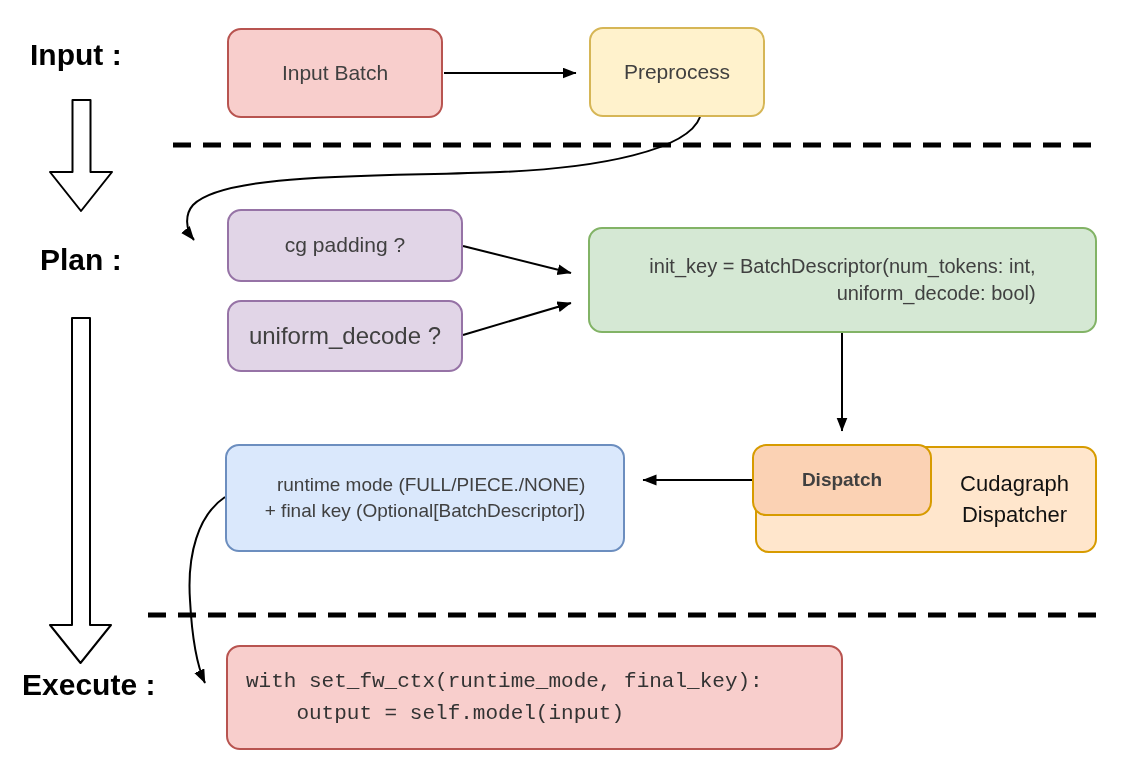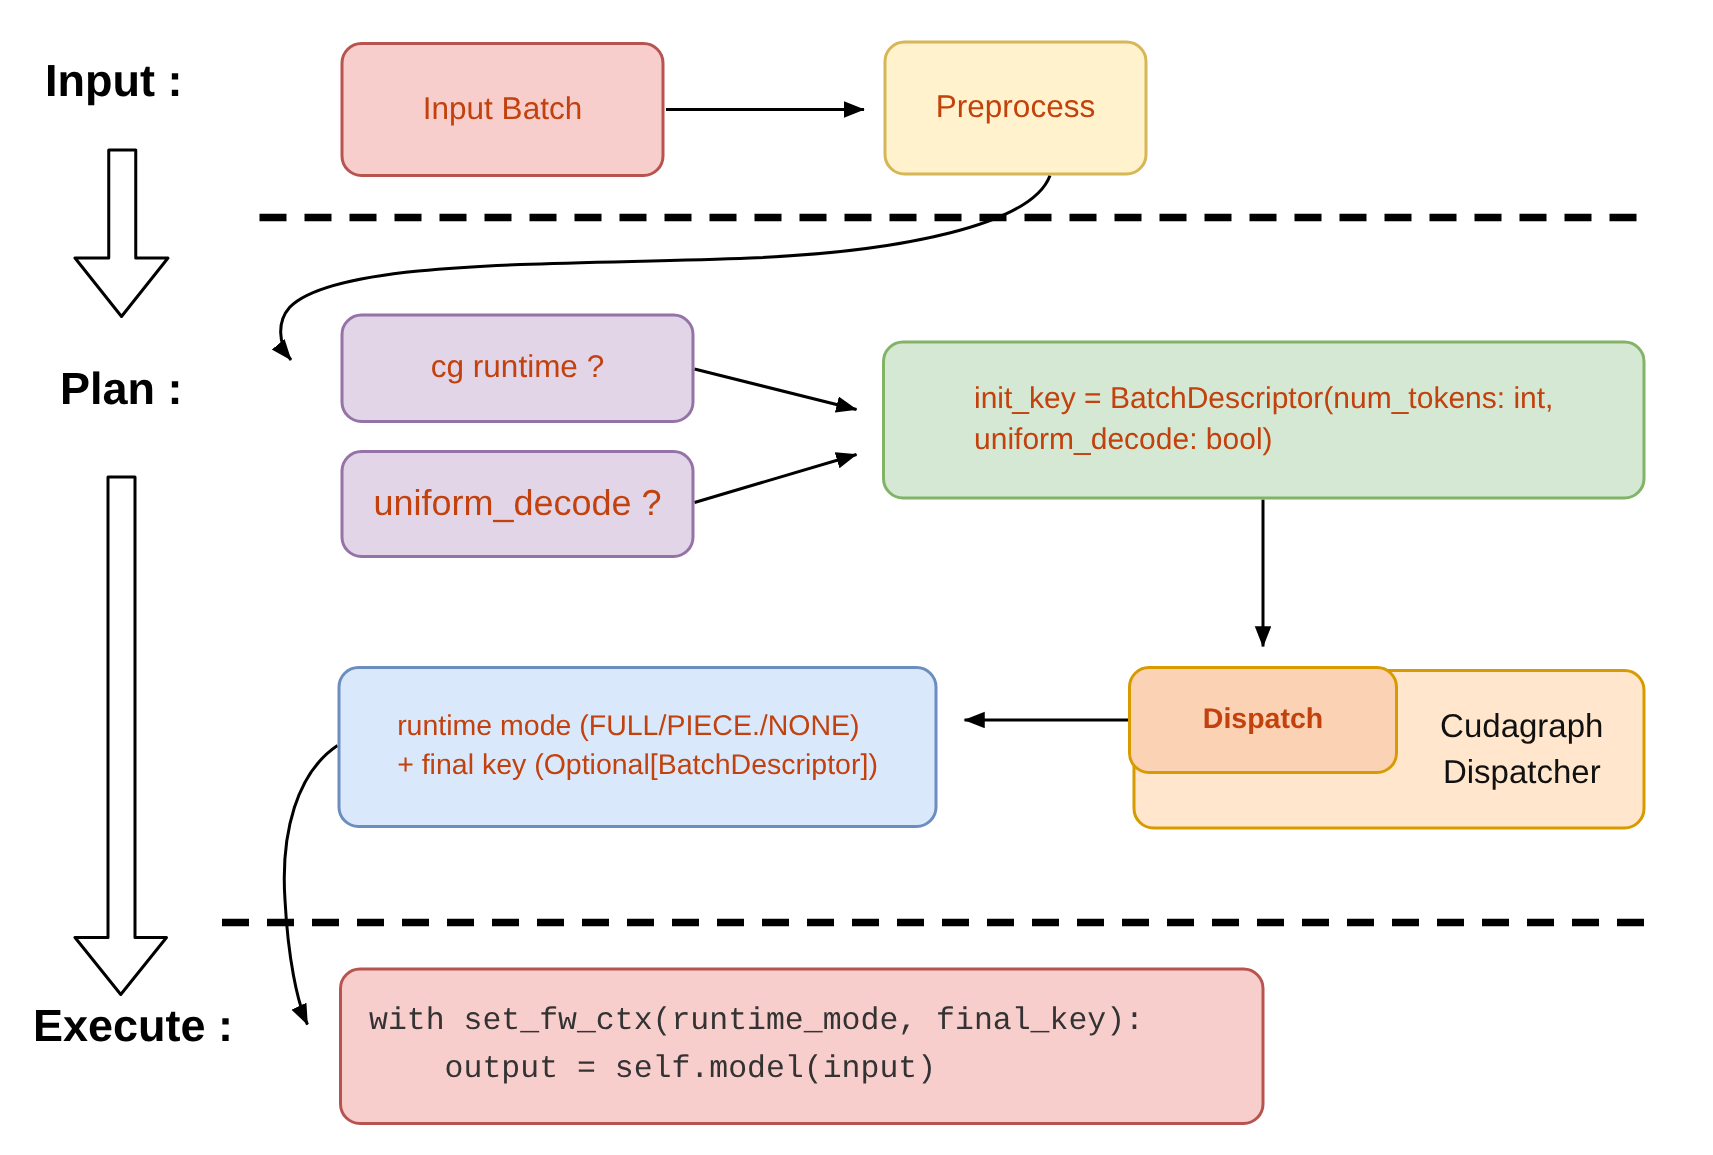--- a/index.html
+++ b/index.html
@@ -19,22 +19,22 @@
     white-space:nowrap;
   }
   .node{
     position:absolute;
     box-sizing:border-box;
     border:2px solid #000;
     border-radius:14px;
     display:flex;
     align-items:center;
     justify-content:center;
-    text-align:left;
-    color:#c2410c;
+    text-align:right;
+    color:#404040;
     line-height:1.35;
     white-space:pre-line;
   }
   .node-input-batch{left:227px;top:28px;width:216px;height:90px;
     background:var(--pink-fill);border-color:var(--pink-stroke);font-size:21px;}
   .node-preprocess{left:589px;top:27px;width:176px;height:90px;
     background:var(--yellow-fill);border-color:var(--yellow-stroke);font-size:21px;}
   .node-cg-padding{left:227px;top:209px;width:236px;height:73px;
     background:var(--purple-fill);border-color:var(--purple-stroke);font-size:21px;}
   .node-uniform-decode{left:227px;top:300px;width:236px;height:72px;
@@ -83,21 +83,21 @@
     <line x1="752" y1="480" x2="643" y2="480" stroke="#000" stroke-width="2" marker-end="url(#arw)"></line>
     <path d="M225,497 C198,515 187,555 190,600 C192,638 198,668 205,683" fill="none" stroke="#000" stroke-width="2" marker-end="url(#arw)"></path>
   </svg>
 
   <div class="stage-label" style="left:30px;top:38px;text-align:right;">Input :</div>
   <div class="stage-label" style="left:40px;top:243px;">Plan :</div>
   <div class="stage-label" style="left:22px;top:668px;">Execute :</div>
 
   <div class="node node-input-batch">Input Batch</div>
   <div class="node node-preprocess">Preprocess</div>
-  <div class="node node-cg-padding">cg runtime ?</div>
+  <div class="node node-cg-padding">cg padding ?</div>
   <div class="node node-uniform-decode">uniform_decode ?</div>
   <div class="node node-init-key">init_key = BatchDescriptor(num_tokens: int,
 uniform_decode: bool)</div>
   <div class="node node-cudagraph"></div>
   <div class="node node-dispatch">Dispatch</div>
   <div class="cudagraph-caption">Cudagraph
 Dispatcher</div>
   <div class="node node-runtime">runtime mode (FULL/PIECE./NONE)
 + final key (Optional[BatchDescriptor])</div>
   <div class="node node-execute-code">with set_fw_ctx(runtime_mode, final_key):

